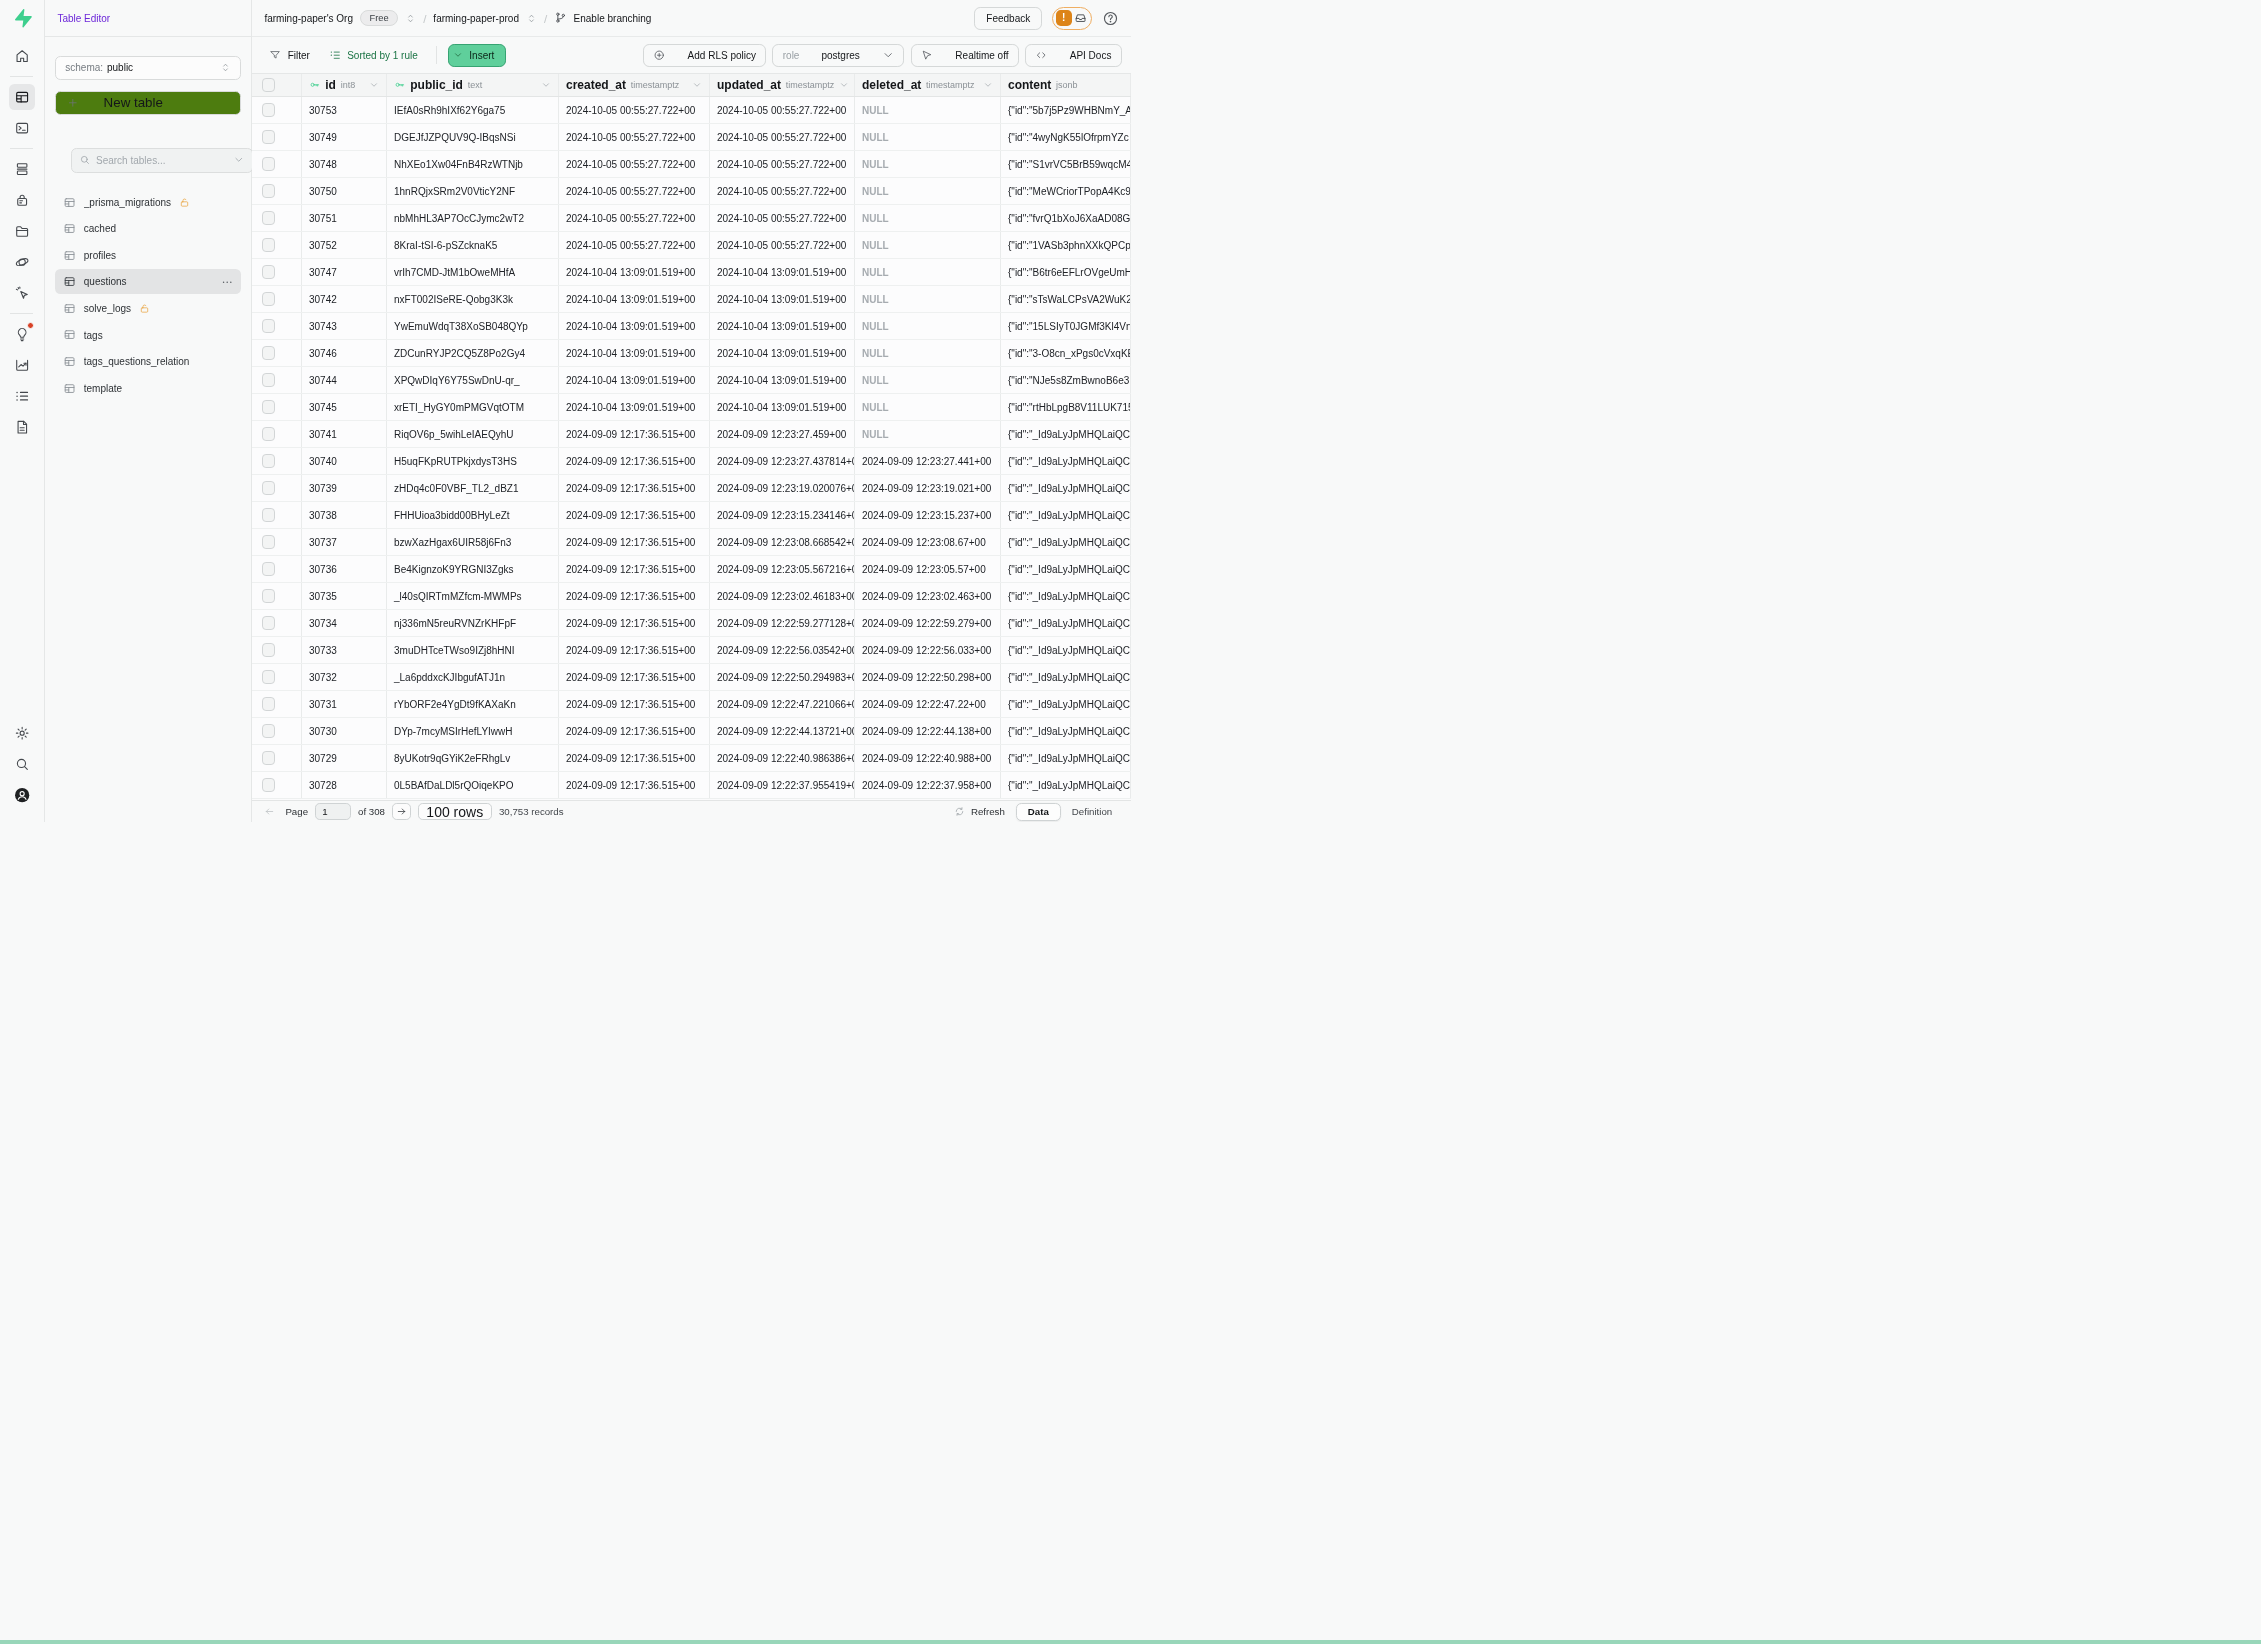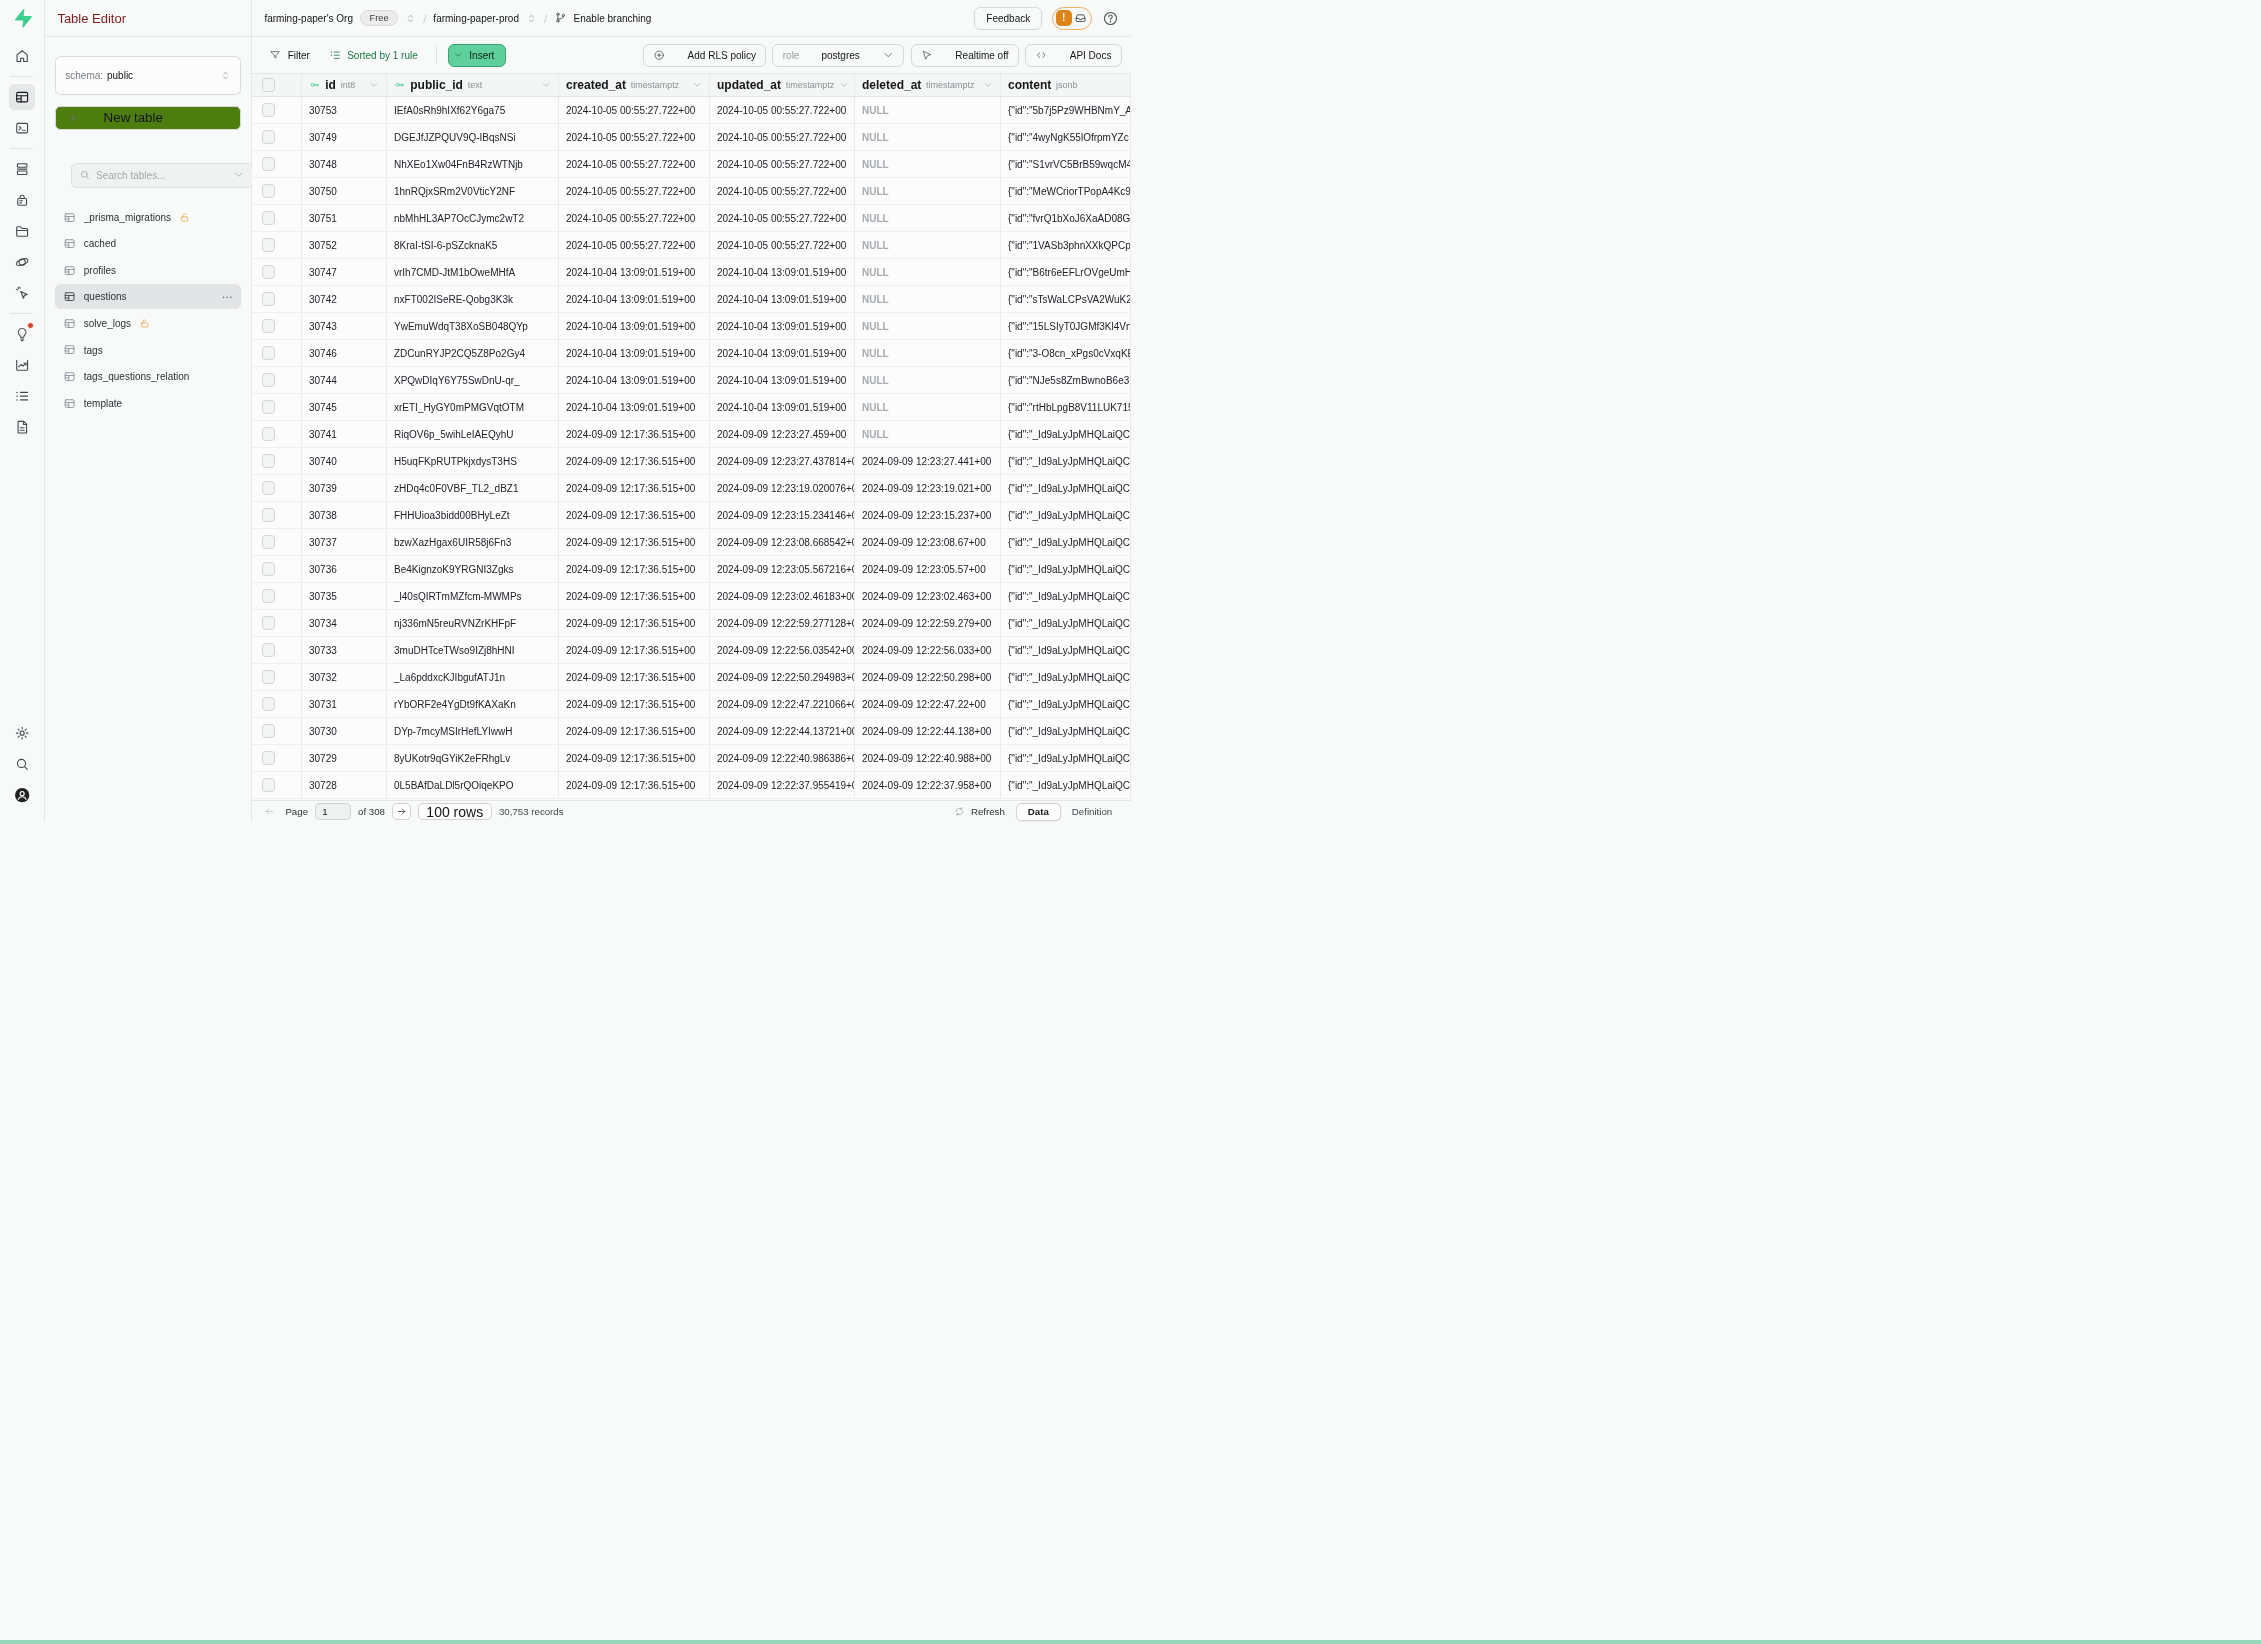--- a/index.html
+++ b/index.html
@@ -22,23 +22,23 @@
   .rail-btn .icn { width: 16.3px; height: 16.3px; }
   .rail-btn.selected { background: #e6e7e8; color: #141619; }
   .rail-divider { width: 23px; height: 0.8px; background: #e2e4e4; margin: 4.7px 0; }
   .rail-spacer { flex: 1; }
   .badge-dot { position: absolute; top: 1.6px; right: 1.6px; width: 7px; height: 7px; border-radius: 50%;
                background: #d84227; border: 1.2px solid #f8f9f9; }
 
   
   .sidebar { width: 207px; flex: none; border-right: 0.8px solid #e5e7e7; background: #f8f9f9; display: flex; flex-direction: column; }
   .sidebar-header { height: 37px; flex: none; border-bottom: 0.8px solid #e5e7e7; display: flex; align-items: center; padding: 0 12.4px; }
-  .sidebar-title { font-size: 13px; font-weight: 500; color: #7f1d1d; }
+  .sidebar-title { font-size: 10px; font-weight: 500; color: #6d28d9; }
   .sidebar-body { padding: 18.6px 10px; display: flex; flex-direction: column; }
-  .schema-select { height: 39px; border: 0.8px solid #d9dbdb; border-radius: 5.4px; background: #fcfcfc;
+  .schema-select { height: 24px; border: 0.8px solid #d9dbdb; border-radius: 5.4px; background: #fcfcfc;
                    display: flex; align-items: center; padding: 0 9.3px; cursor: pointer; }
   .schema-label { color: #767c82; }
   .schema-value { color: #141619; margin-left: 3.9px; }
   .updown { width: 11px; height: 11px; color: #8b9196; margin-left: auto; }
   .new-table-btn { height: 24px; margin-top: 11px; border: 0.8px solid #d9dbdb; border-radius: 5.4px; background: #4d7c0f;
                    display: flex; align-items: center; padding: 0 11px; gap: 25px; cursor: pointer; color: #141619; }
   .new-table-btn .icn { width: 11.6px; height: 11.6px; color: #6e7479; }
   .search-row { margin-top: 33px; display: flex; gap: 6.2px; margin-left: 16px; }
   .search-box { flex: 1; height: 25px; border: 0.8px solid #dcdede; border-radius: 5.4px; background: #f0f2f2;
                 display: flex; align-items: center; padding: 0 7px; gap: 5.4px; }

